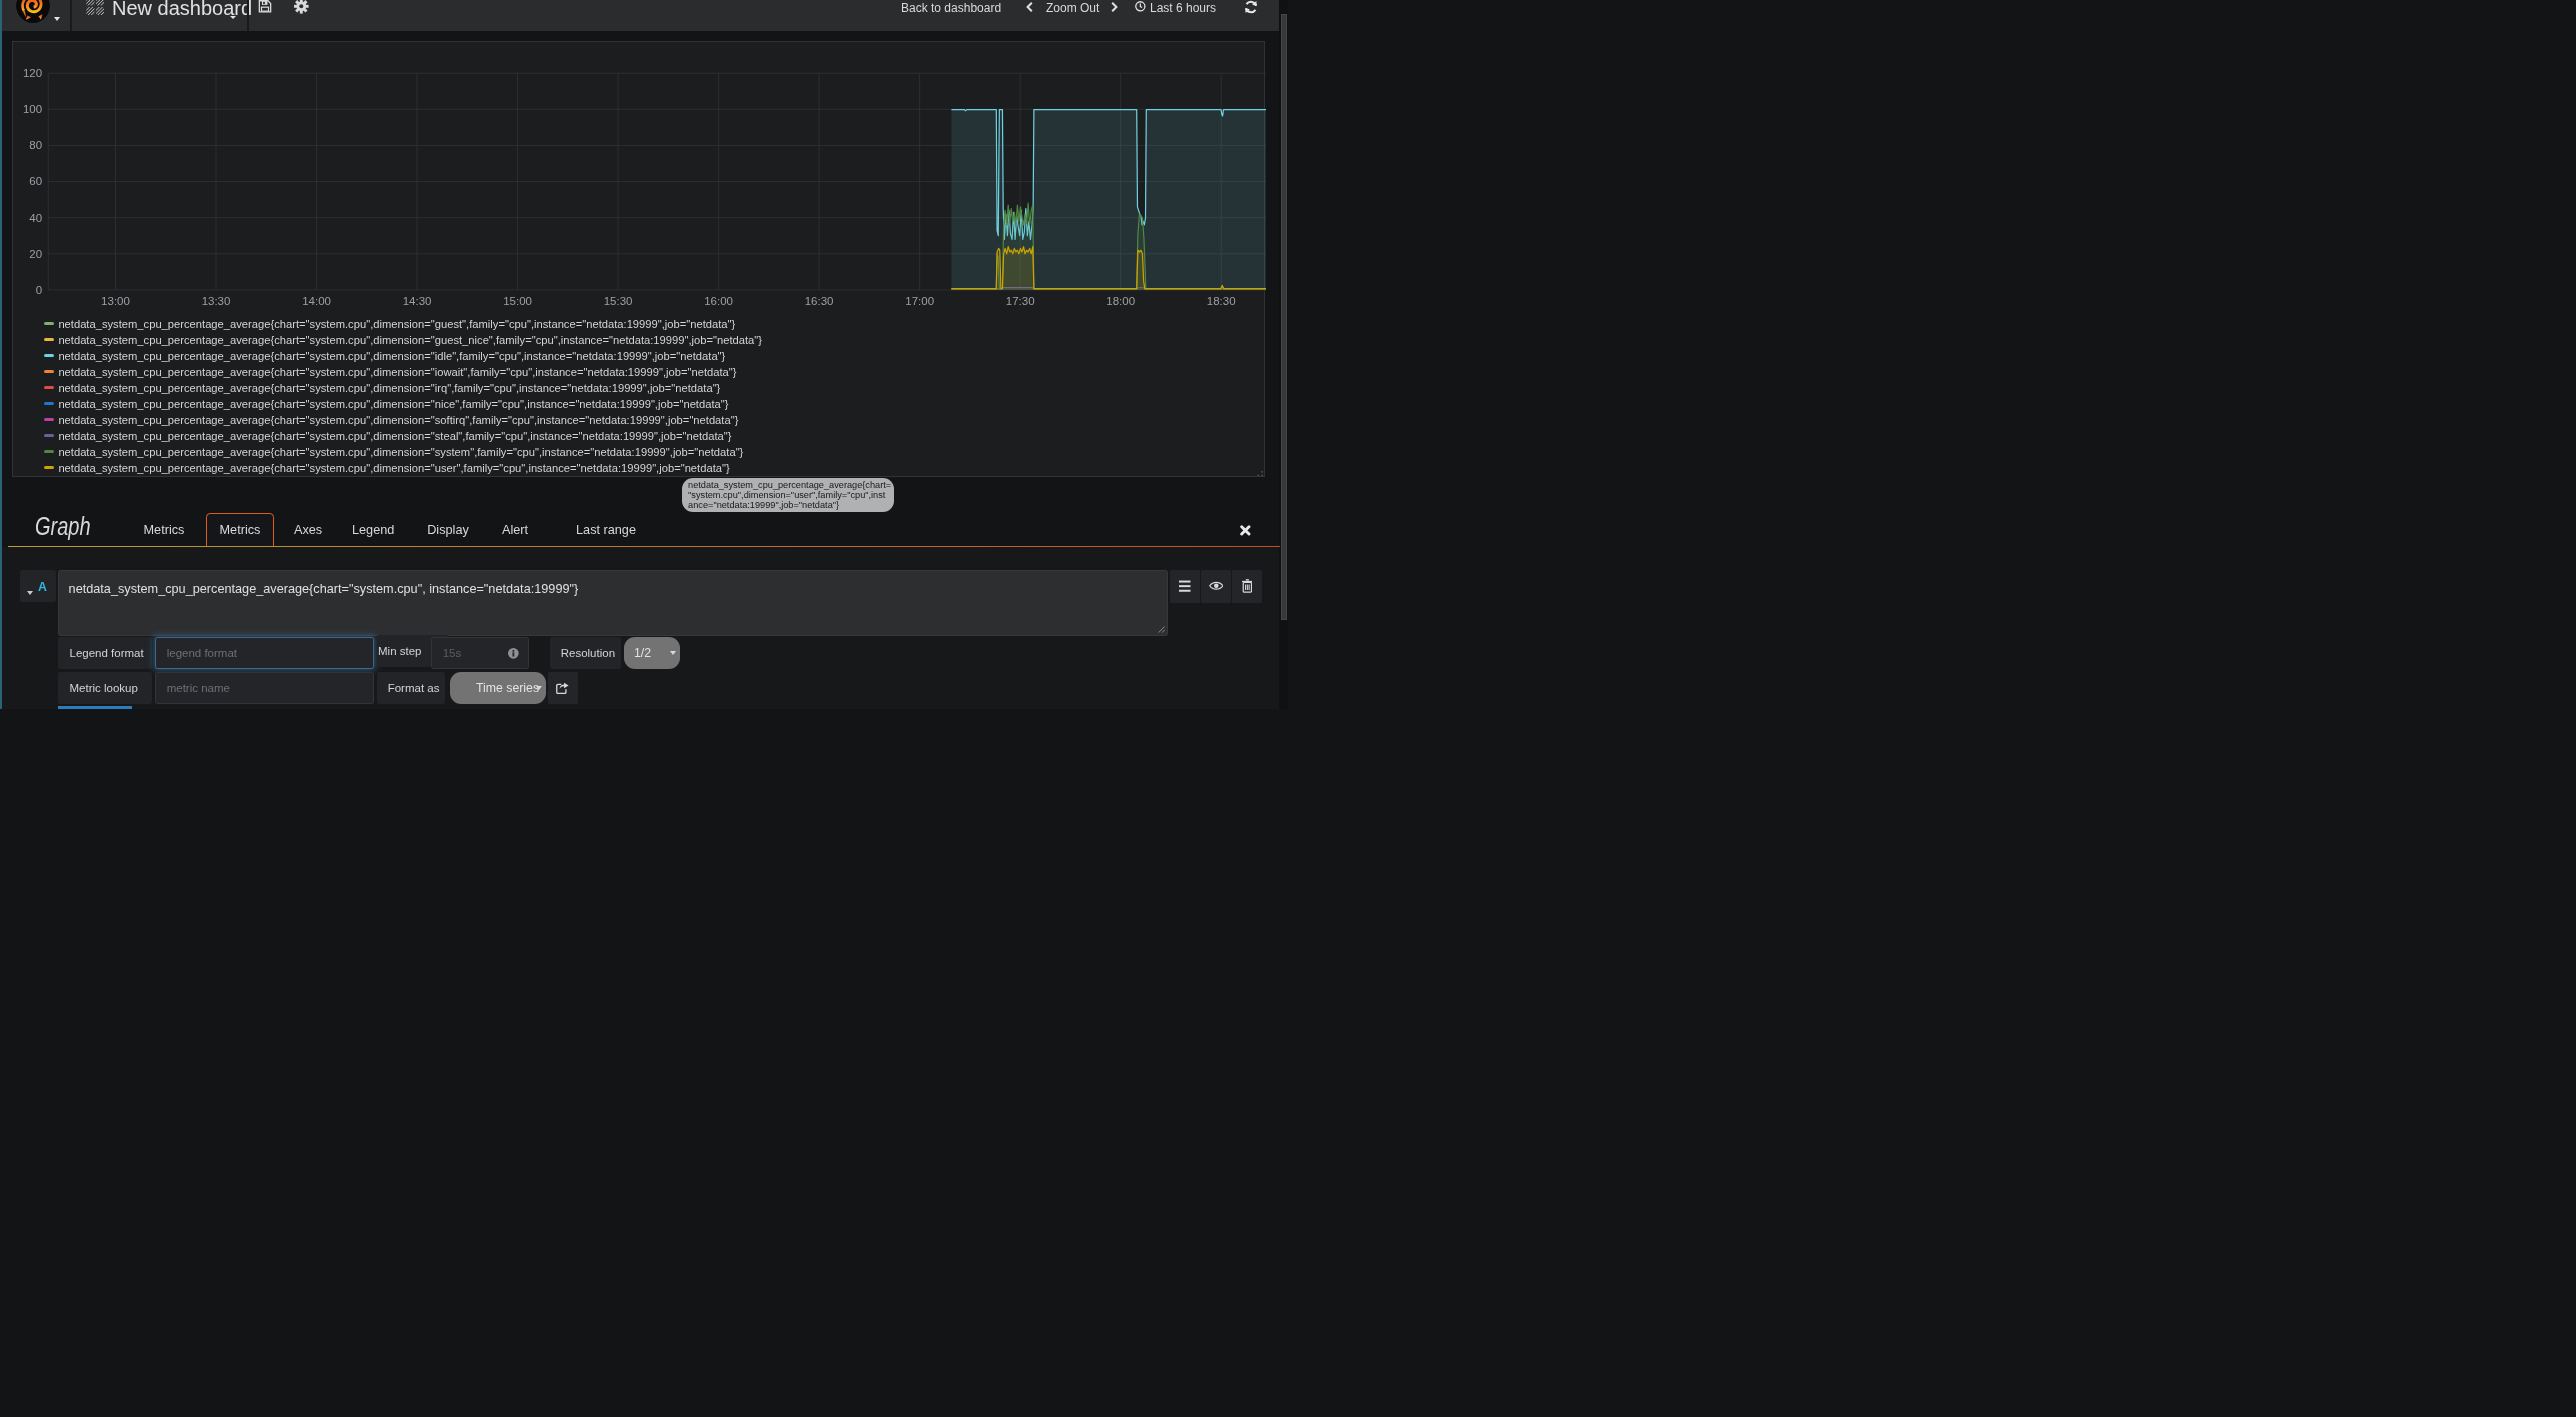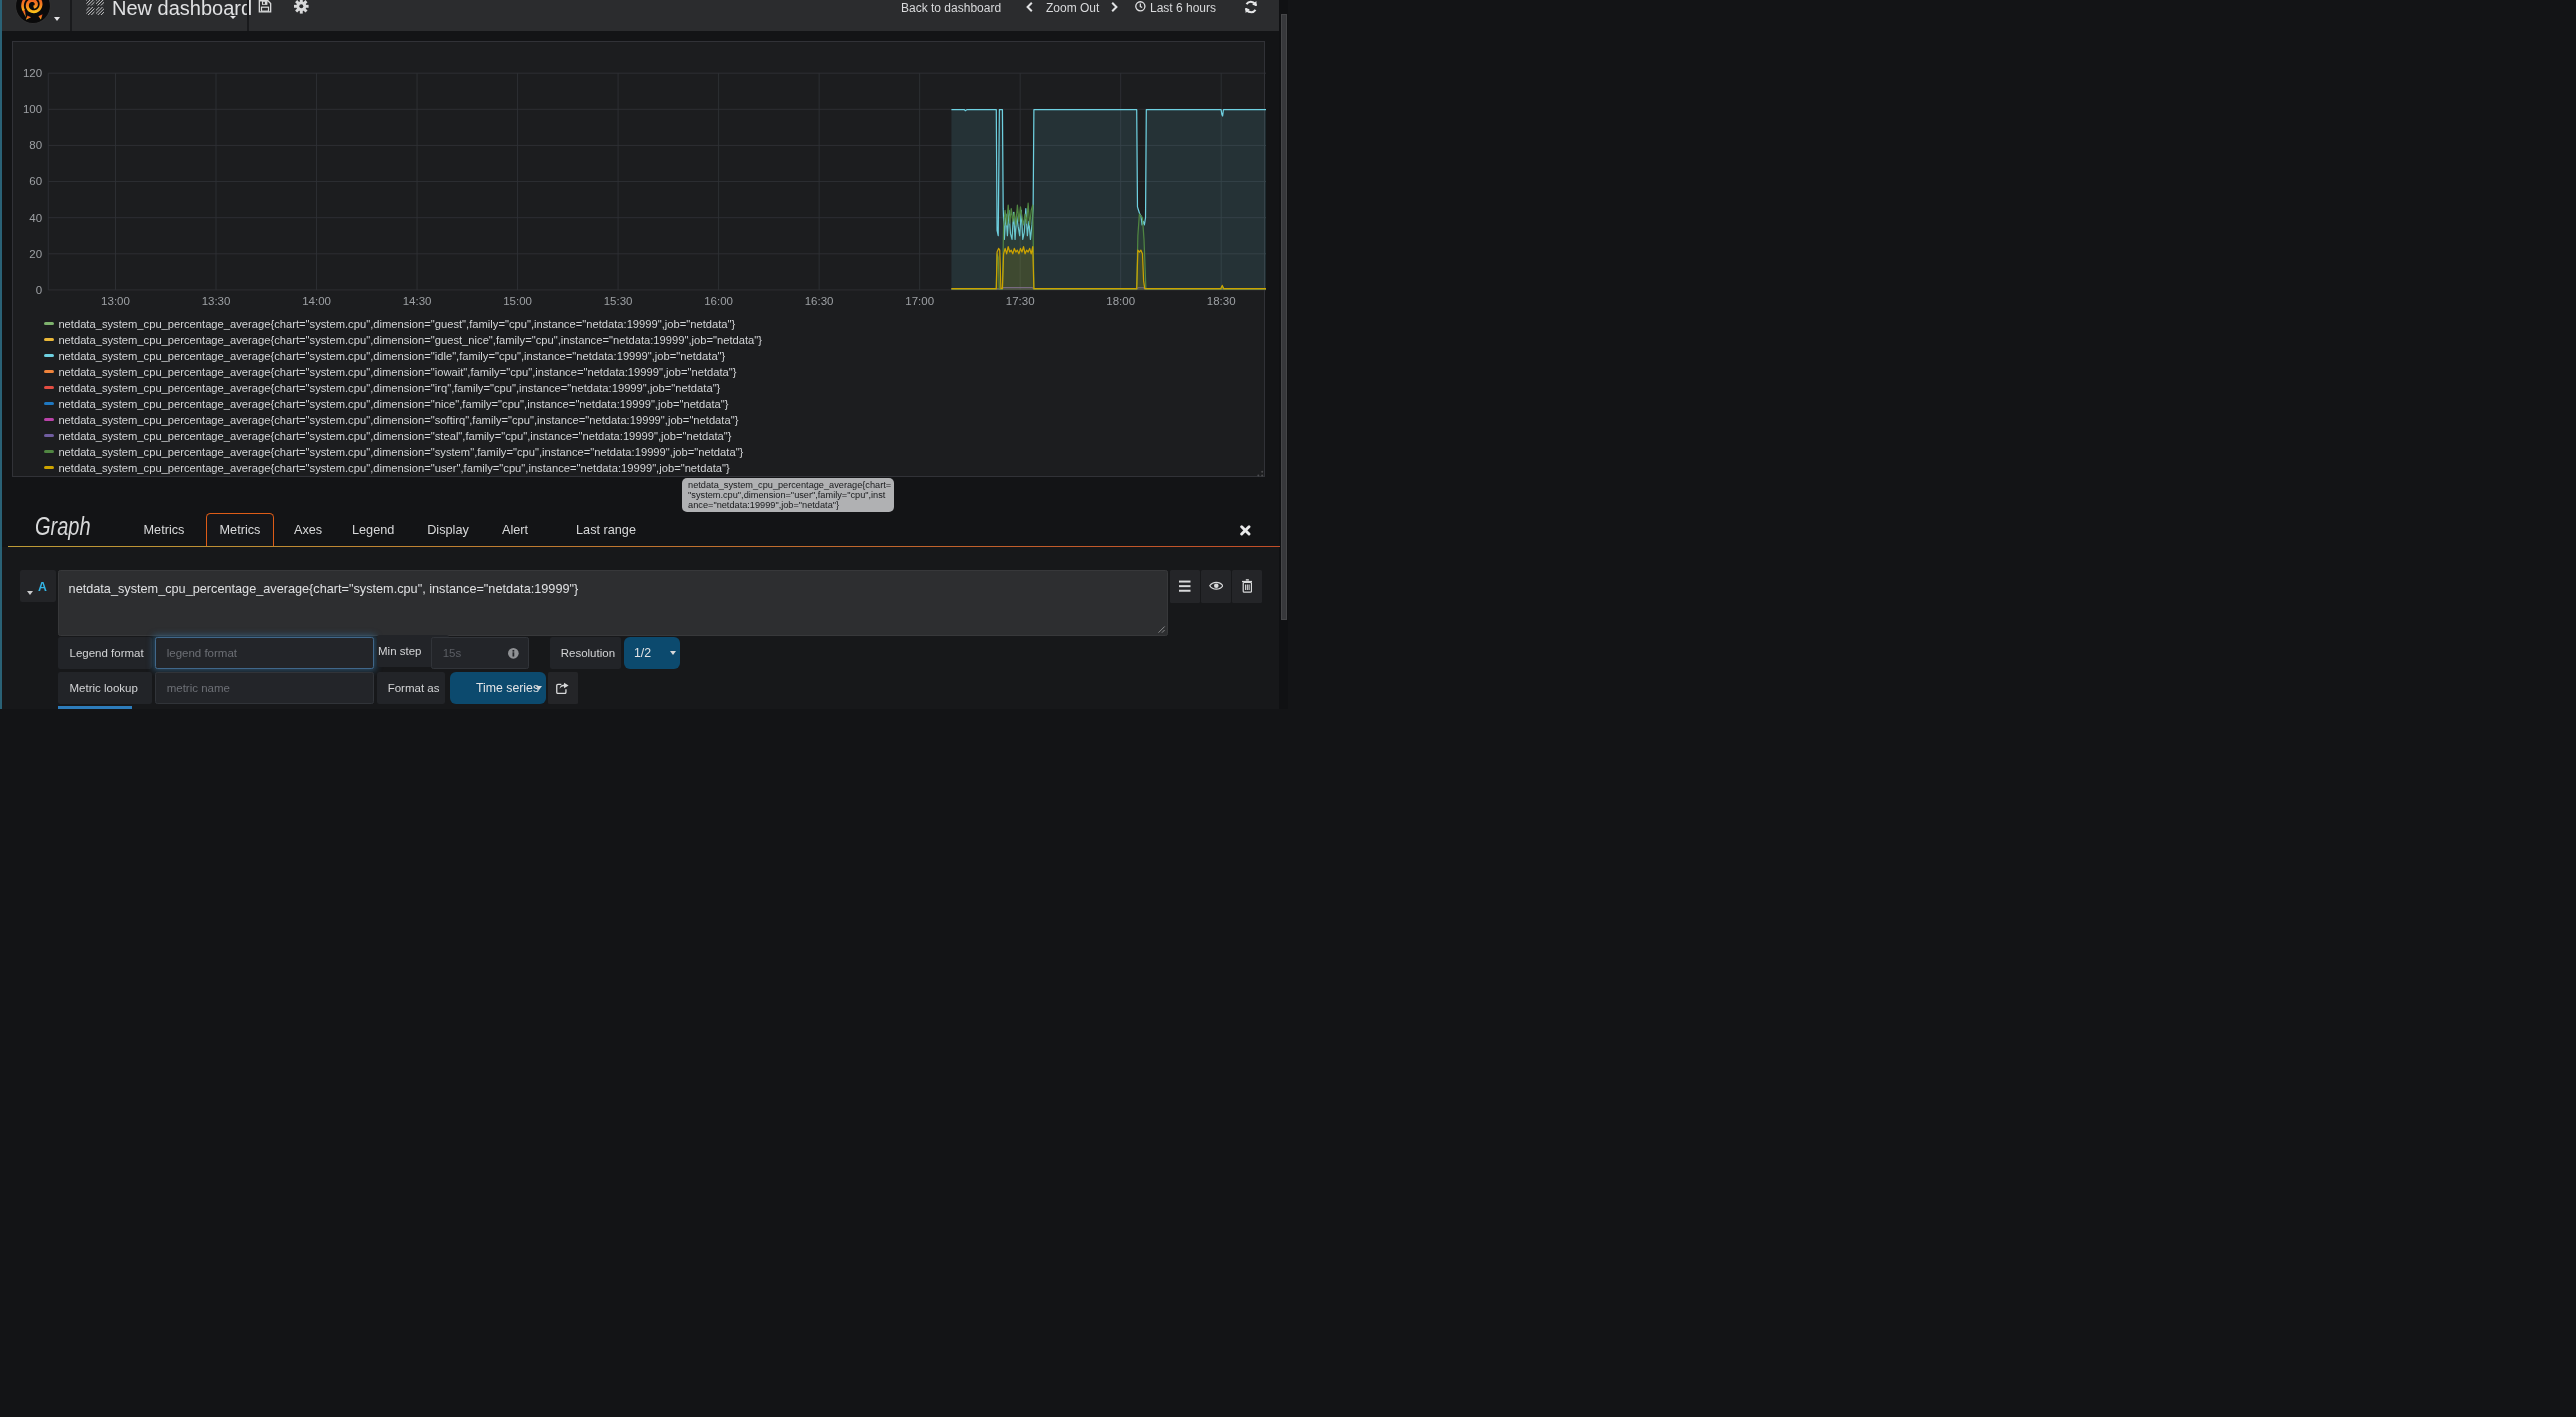--- a/index.html
+++ b/index.html
@@ -8,29 +8,29 @@
 .nvtxt{position:absolute;color:#e0e1e3;font-size:20px;line-height:15.3px;top:0.8px;white-space:nowrap}
 .nvsm{position:absolute;color:#d9dadc;font-size:12px;line-height:12px;top:1.9px;white-space:nowrap}
 .divider{position:absolute;top:0;width:1.5px;height:31px;background:#191a1c}
 #sbtrack{position:absolute;left:1279px;top:0;width:9.4px;height:709px;background:#101113}
 #sbthumb{position:absolute;left:1281px;top:14px;width:6.4px;height:606px;background:#37383b;border:0.8px solid #454648}
 #panel{position:absolute;left:11.5px;top:41px;width:1253px;height:436px;background:#1c1d1f;border:0.8px solid #313237}
 #ptitle{position:absolute;left:3.5px;top:6.1px;width:100%;text-align:center;font-size:13px;line-height:13px;font-weight:bold;color:#dcdde0}
 .ax{font:15px "Liberation Sans",sans-serif;fill:#9da0a4}
 .lrow{position:absolute;left:31px;height:16px;line-height:16px;font-size:11.2px;color:#d3d5d7;white-space:nowrap}
 .dash{display:inline-block;width:10.7px;height:3.1px;border-radius:1.5px;vertical-align:middle;margin-right:4.2px;position:relative;top:-1.2px}
-#tip{position:absolute;left:682px;top:478px;width:212px;background:#b0b1b3;color:#17181a;font-size:9.2px;line-height:10px;padding:1.9px 6.1px;border-radius:5px}
+#tip{position:absolute;left:682px;top:478px;width:212px;background:#b0b1b3;color:#17181a;font-size:9.2px;line-height:10px;padding:1.9px 6.1px;border-radius:11px}
 #graphlbl{position:absolute;left:35px;top:513px;font-size:26px;line-height:26px;font-style:italic;color:#d8d9da;transform:scaleX(.77);transform-origin:left}
 .tab{position:absolute;top:514px;height:32px;line-height:32px;text-align:center;font-size:12.7px;color:#d8d9da;white-space:nowrap}
 #mtab{position:absolute;left:206px;top:513px;width:68px;height:34px;border:1.2px solid #dd5c17;border-bottom:none;border-radius:4.6px 4.6px 0 0;background:#151619;text-align:center;font-size:12.7px;color:#d8d9da;line-height:33px}
 #tabline{position:absolute;left:8px;top:546px;width:1272px;height:1px;background:linear-gradient(to right,#bd9b37,#c14e28)}
 #editorbg{position:absolute;left:1.9px;top:547px;width:1277px;height:162px;background:#17181a}
 .lab{position:absolute;background:#222428;color:#d3d4d6;font-size:11.5px;border-radius:2.3px;height:32px;line-height:32px}
 .inp{position:absolute;background:#232529;border:0.8px solid #313439;color:#6c6f75;font-size:11.5px;border-radius:2.3px;height:32px;line-height:30px}
-.drop{position:absolute;background:#0c4a6e;color:#e3e4e6;font-size:12.3px;border-radius:6px;height:32px;line-height:32px}
+.drop{position:absolute;background:#737373;color:#e3e4e6;font-size:12.3px;border-radius:11px;height:32px;line-height:32px}
 .btn{position:absolute;background:#242528;border-radius:1.5px}
 .caret{width:0;height:0;border-left:3.8px solid transparent;border-right:3.8px solid transparent;border-top:4.2px solid #d8d9da;display:inline-block}
 </style></head><body>
 <div id="teal"></div>
 <div id="nav"></div>
 <svg class="abs" style="left:14.6px;top:-12.3px" width="36" height="36" viewBox="0 0 47 47">
  <defs>
       <linearGradient id="fl" x1="0" y1="0" x2="0" y2="1">
    <stop offset="0" stop-color="#e8401f"></stop>
         <stop offset=".55" stop-color="#f47e20"></stop>

